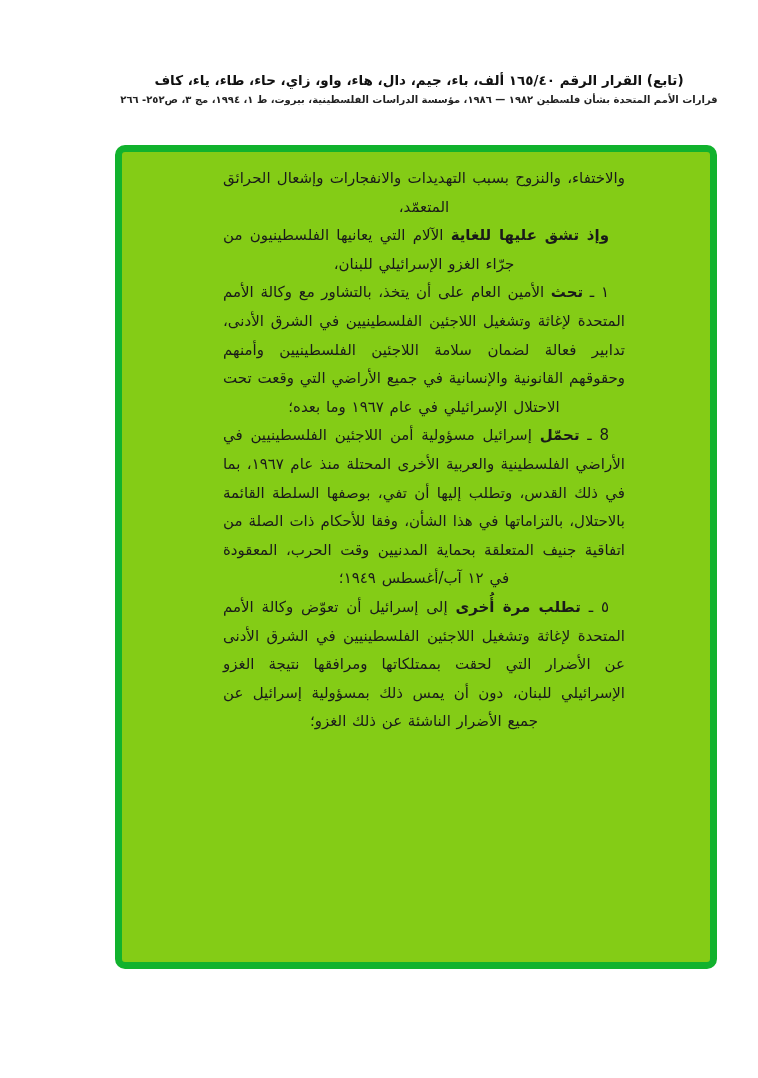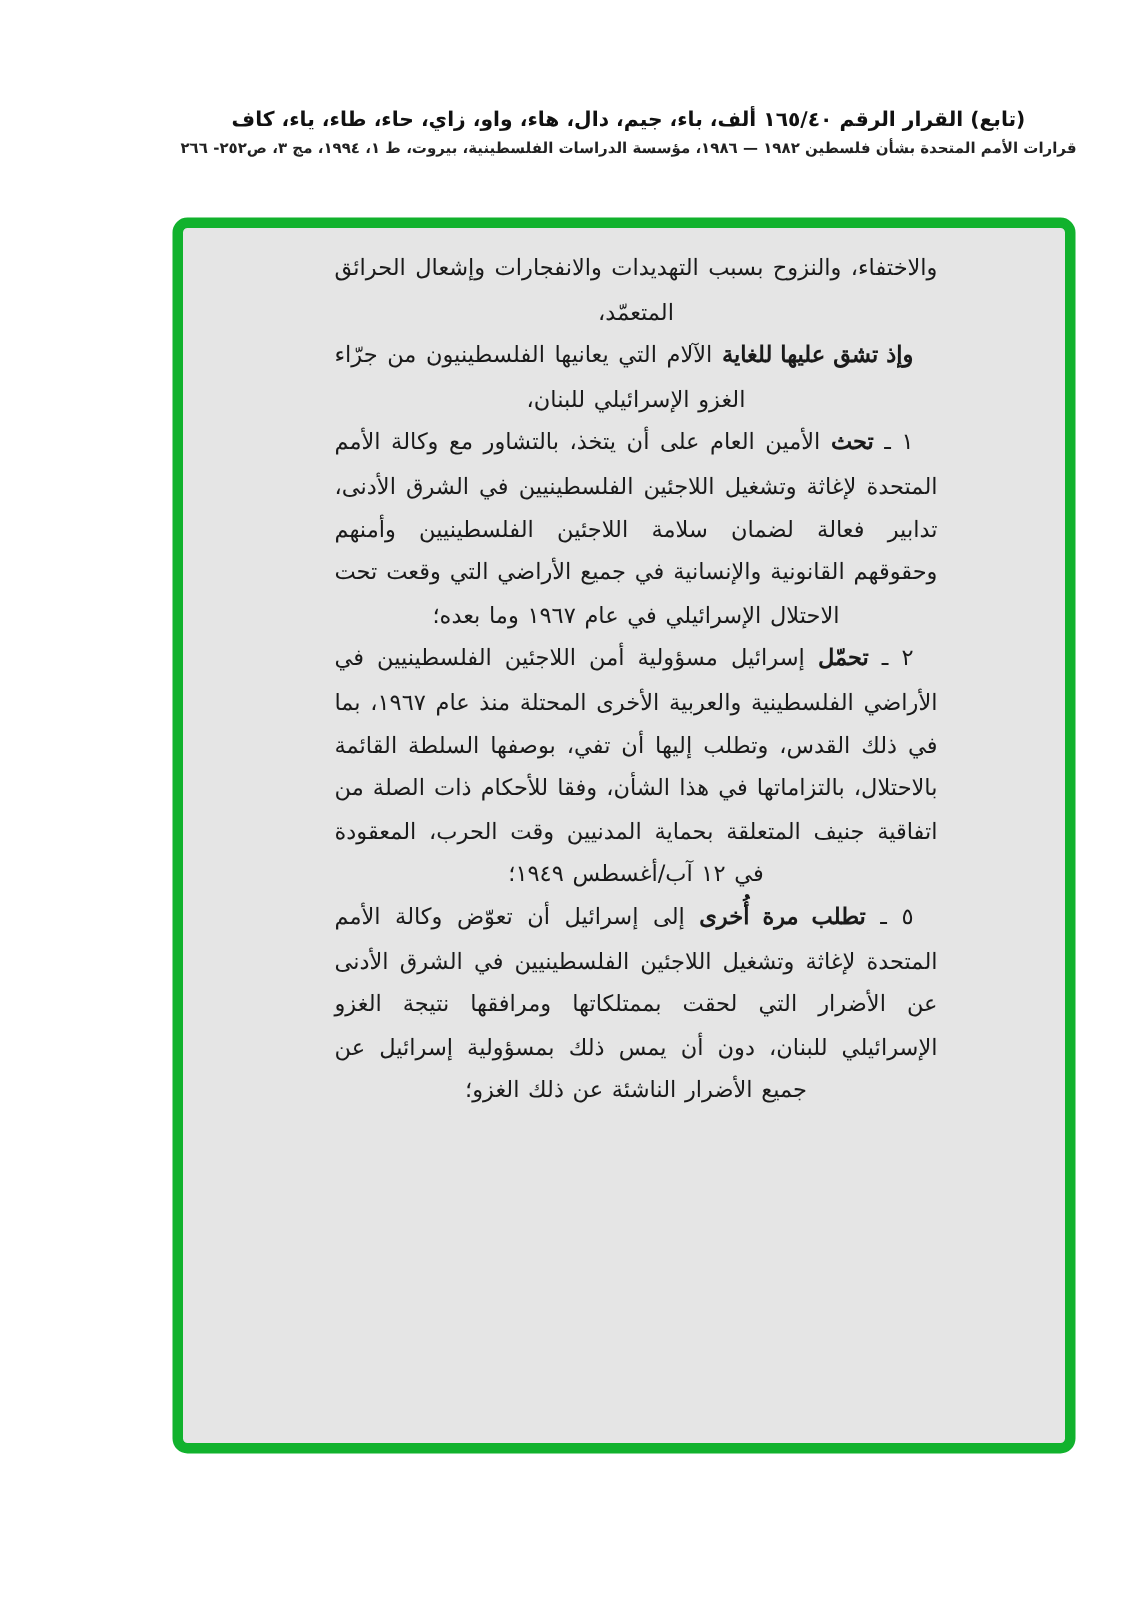--- a/index.html
+++ b/index.html
@@ -35,41 +35,41 @@
     font-weight: bold;
     color: #222;
     white-space: nowrap;
   }
   .green-box {
     position: absolute;
     left: 75px; top: 145px;
     width: 602px; height: 824px;
     border: 7px solid var(--accent-green, #11b22d);
     border-radius: 10px;
-    background: #e5e5e5;
+    background: #84cc16;
     padding-left: 25px;
   }
   .content {
     position: absolute;
     top: 12px;
     right: 85px;
     left: 101px;
     direction: rtl;
   }
   .para {
     margin: 0;
     font-size: 15px;
     line-height: 28.6px;
     color: #1a1a1a;
     text-align: justify;
     text-align-last: center;
     word-spacing: 1px;
   }
   .para.indent { text-indent: 16px; }
-  .para b { font-weight: bold; font-family: Liberation Serif, serif; }
+  .para b { font-weight: bold; }
   .page-number {
     position: absolute;
     top: 994px; left: 0; right: 0;
     text-align: right;
     font-size: 14px;
     font-weight: normal;
     color: #14532d;
   }
 </style>
 </head>
@@ -85,21 +85,21 @@
   <div class="green-box">
     <div class="content">
 
       <p class="para"><span></span><b></b><span>والاختفاء، والنزوح بسبب التهديدات والانفجارات وإشعال الحرائق المتعمّد،</span></p>
 
       <p class="para indent"><span></span><b>وإذ تشق عليها للغاية</b><span> الآلام التي يعانيها الفلسطينيون من جرّاء الغزو الإسرائيلي للبنان،</span></p>
 
 
       <p class="para indent"><span>١ ـ </span><b>تحث</b><span> الأمين العام على أن يتخذ، بالتشاور مع وكالة الأمم المتحدة لإغاثة وتشغيل اللاجئين الفلسطينيين في الشرق الأدنى، تدابير فعالة لضمان سلامة اللاجئين الفلسطينيين وأمنهم وحقوقهم القانونية والإنسانية في جميع الأراضي التي وقعت تحت الاحتلال الإسرائيلي في عام ١٩٦٧ وما بعده؛</span></p>
 
-      <p class="para indent"><span>٢ ـ </span><b>تحمّل</b><span> إسرائيل مسؤولية أمن اللاجئين الفلسطينيين في الأراضي الفلسطينية والعربية الأخرى المحتلة منذ عام ١٩٦٧، بما في ذلك القدس، وتطلب إليها أن تفي، بوصفها السلطة القائمة بالاحتلال، بالتزاماتها في هذا الشأن، وفقا للأحكام ذات الصلة من اتفاقية جنيف المتعلقة بحماية المدنيين وقت الحرب، المعقودة في ١٢ آب/أغسطس ١٩٤٩؛</span></p>
+      <p class="para indent"><span>8 ـ </span><b>تحمّل</b><span> إسرائيل مسؤولية أمن اللاجئين الفلسطينيين في الأراضي الفلسطينية والعربية الأخرى المحتلة منذ عام ١٩٦٧، بما في ذلك القدس، وتطلب إليها أن تفي، بوصفها السلطة القائمة بالاحتلال، بالتزاماتها في هذا الشأن، وفقا للأحكام ذات الصلة من اتفاقية جنيف المتعلقة بحماية المدنيين وقت الحرب، المعقودة في ١٢ آب/أغسطس ١٩٤٩؛</span></p>
 
 
 
       <p class="para indent"><span>٥ ـ </span><b>تطلب مرة أُخرى</b><span> إلى إسرائيل أن تعوّض وكالة الأمم المتحدة لإغاثة وتشغيل اللاجئين الفلسطينيين في الشرق الأدنى عن الأضرار التي لحقت بممتلكاتها ومرافقها نتيجة الغزو الإسرائيلي للبنان، دون أن يمس ذلك بمسؤولية إسرائيل عن جميع الأضرار الناشئة عن ذلك الغزو؛</span></p>
 
     </div>
   </div>
 
   <div class="page-number">٢٥</div>
 

